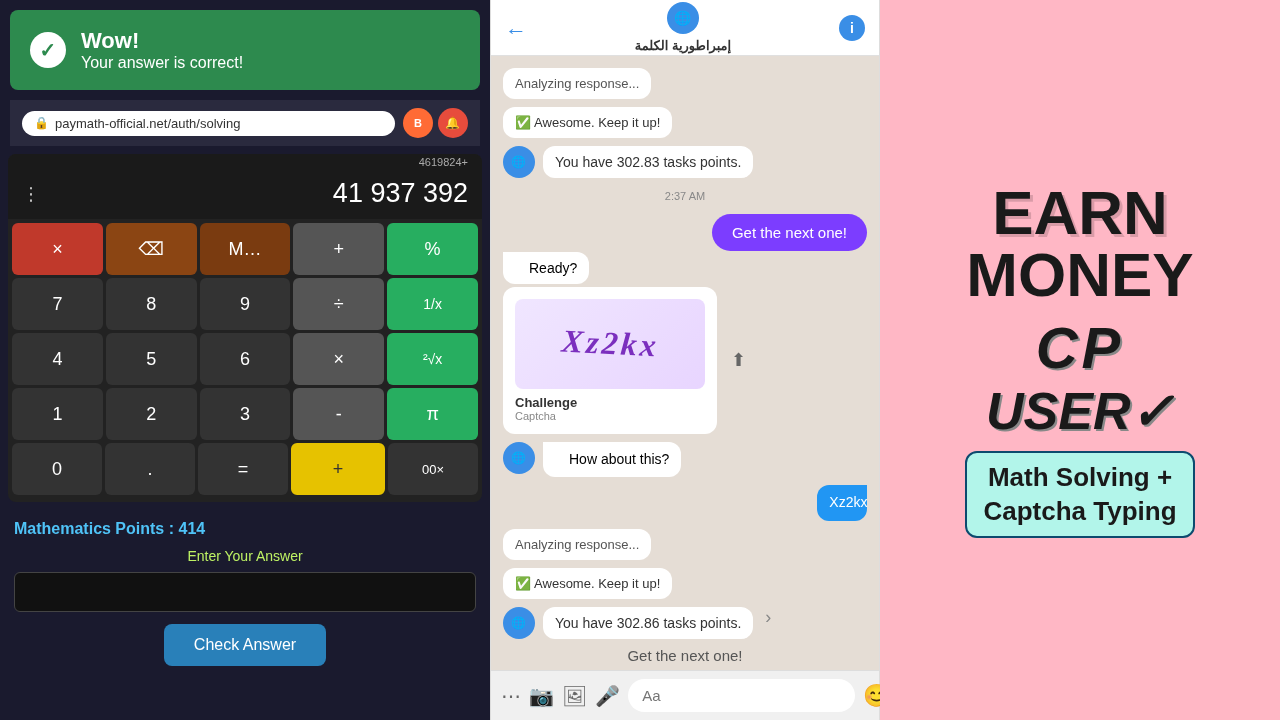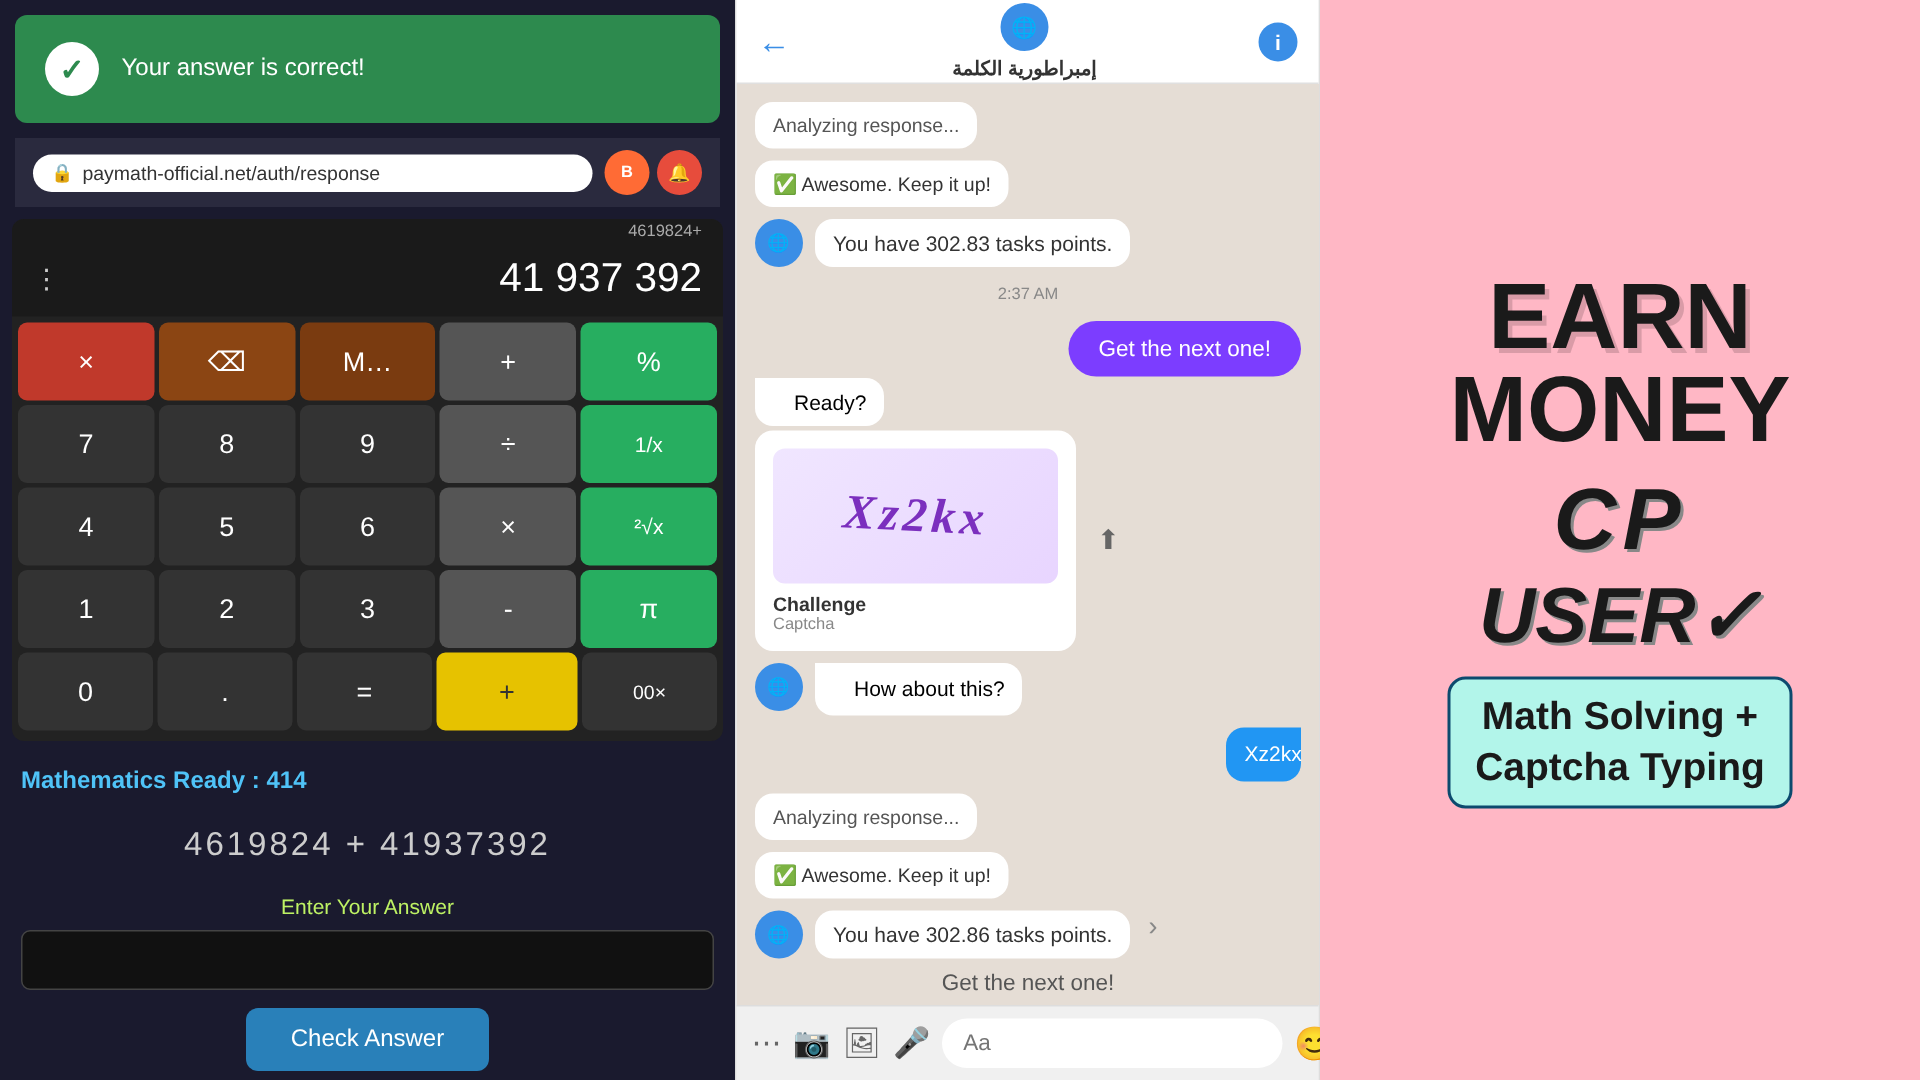--- a/index.html
+++ b/index.html
@@ -336,28 +336,29 @@
   </style>
 </head>
 <body>
 
 <div class="left-panel">
   <div class="left-panel-inner">
 
     <div class="success-banner">
       <div class="success-check">✓</div>
       <div class="success-text">
+        <div class="wow">Wow!</div>
         <div class="subtitle">Your answer is correct!</div>
       </div>
     </div>
 
     <div class="browser-bar">
       <div class="url-bar">
         <span class="lock-icon">🔒</span>
-        <span>paymath-official.net/auth/response</span>
+        <span>paymath-official.net/auth/solving</span>
       </div>
       <div class="browser-icons">
         <div class="browser-icon-btn brave-icon">B</div>
         <div class="browser-icon-btn notif-icon">🔔</div>
       </div>
     </div>
 
     <div class="calculator">
       <div class="calc-display-top">
         <span style="font-size:11px;color:#aaa;">4619824+</span>
@@ -406,24 +407,23 @@
           <button class="calc-btn btn-dark">.</button>
           <button class="calc-btn btn-dark">=</button>
           <button class="calc-btn btn-yellow">+</button>
           <button class="calc-btn btn-dark" style="font-size:13px;">00×</button>
         </div>
       </div>
     </div>
 
     <div class="math-area">
       <div class="math-points">
-        <span>Mathematics Ready :</span>
+        <span>Mathematics Points :</span>
         <span>414</span>
       </div>
-      <div class="math-equation">4619824  +  41937392</div>
       <div class="answer-label">Enter Your Answer</div>
       <div class="answer-input"></div>
       <button class="check-btn">Check Answer</button>
     </div>
   </div>
 </div>
 
 <div class="middle-panel">
 
   <div class="chat-header">

